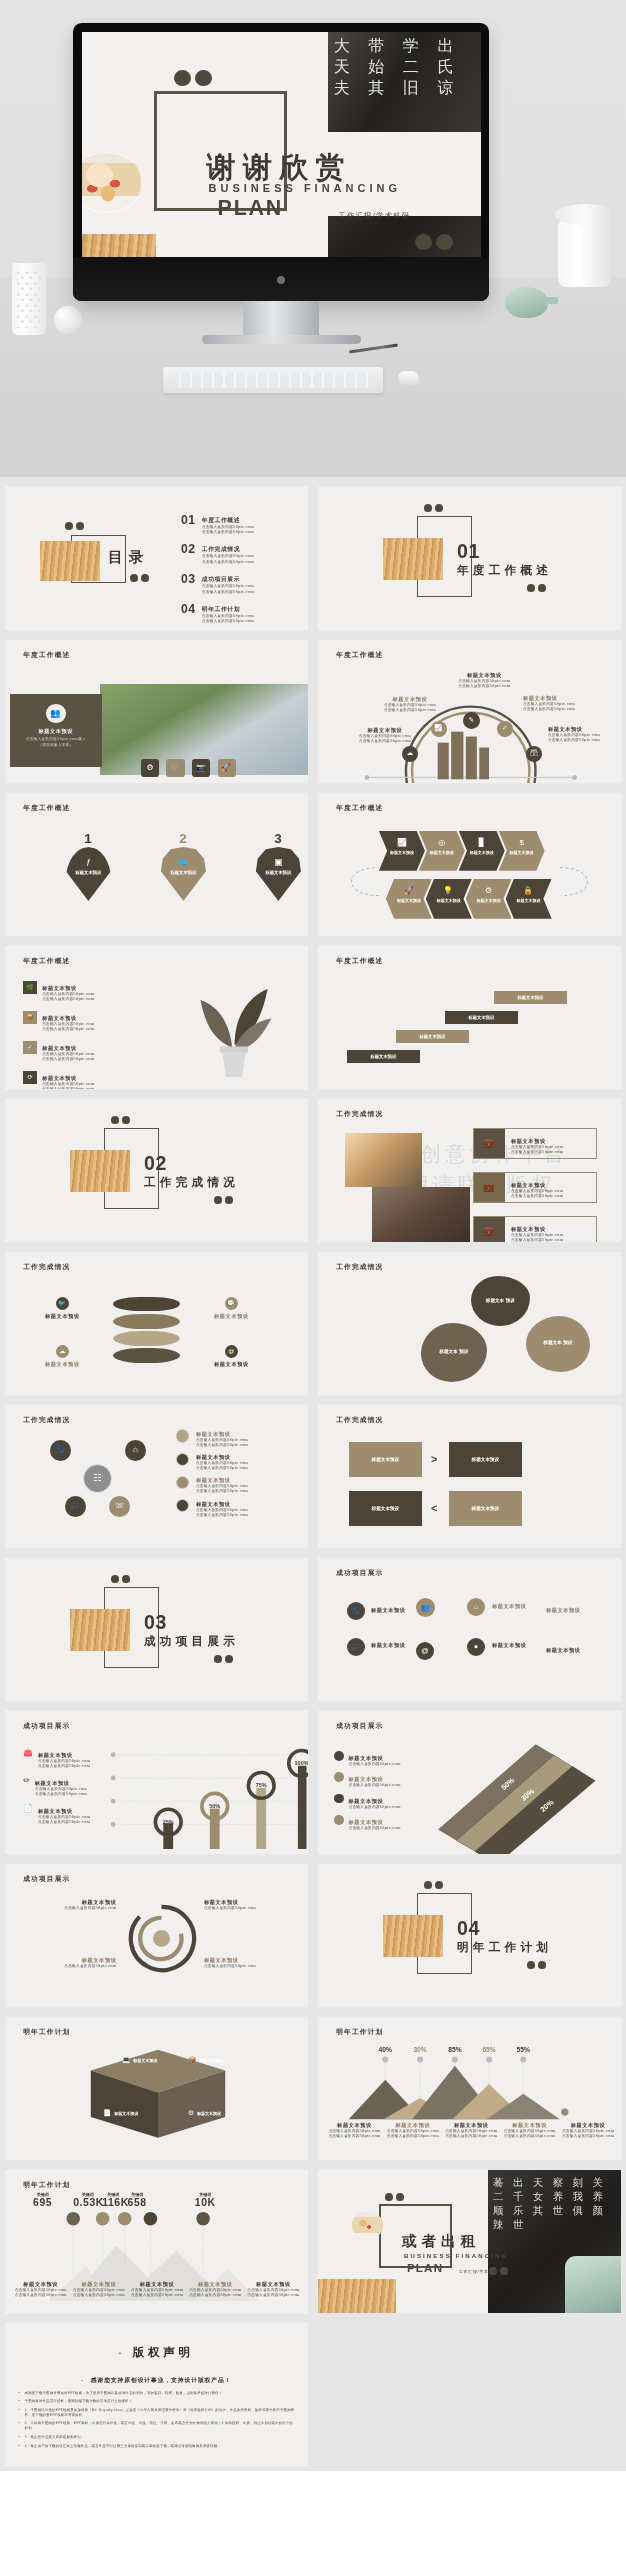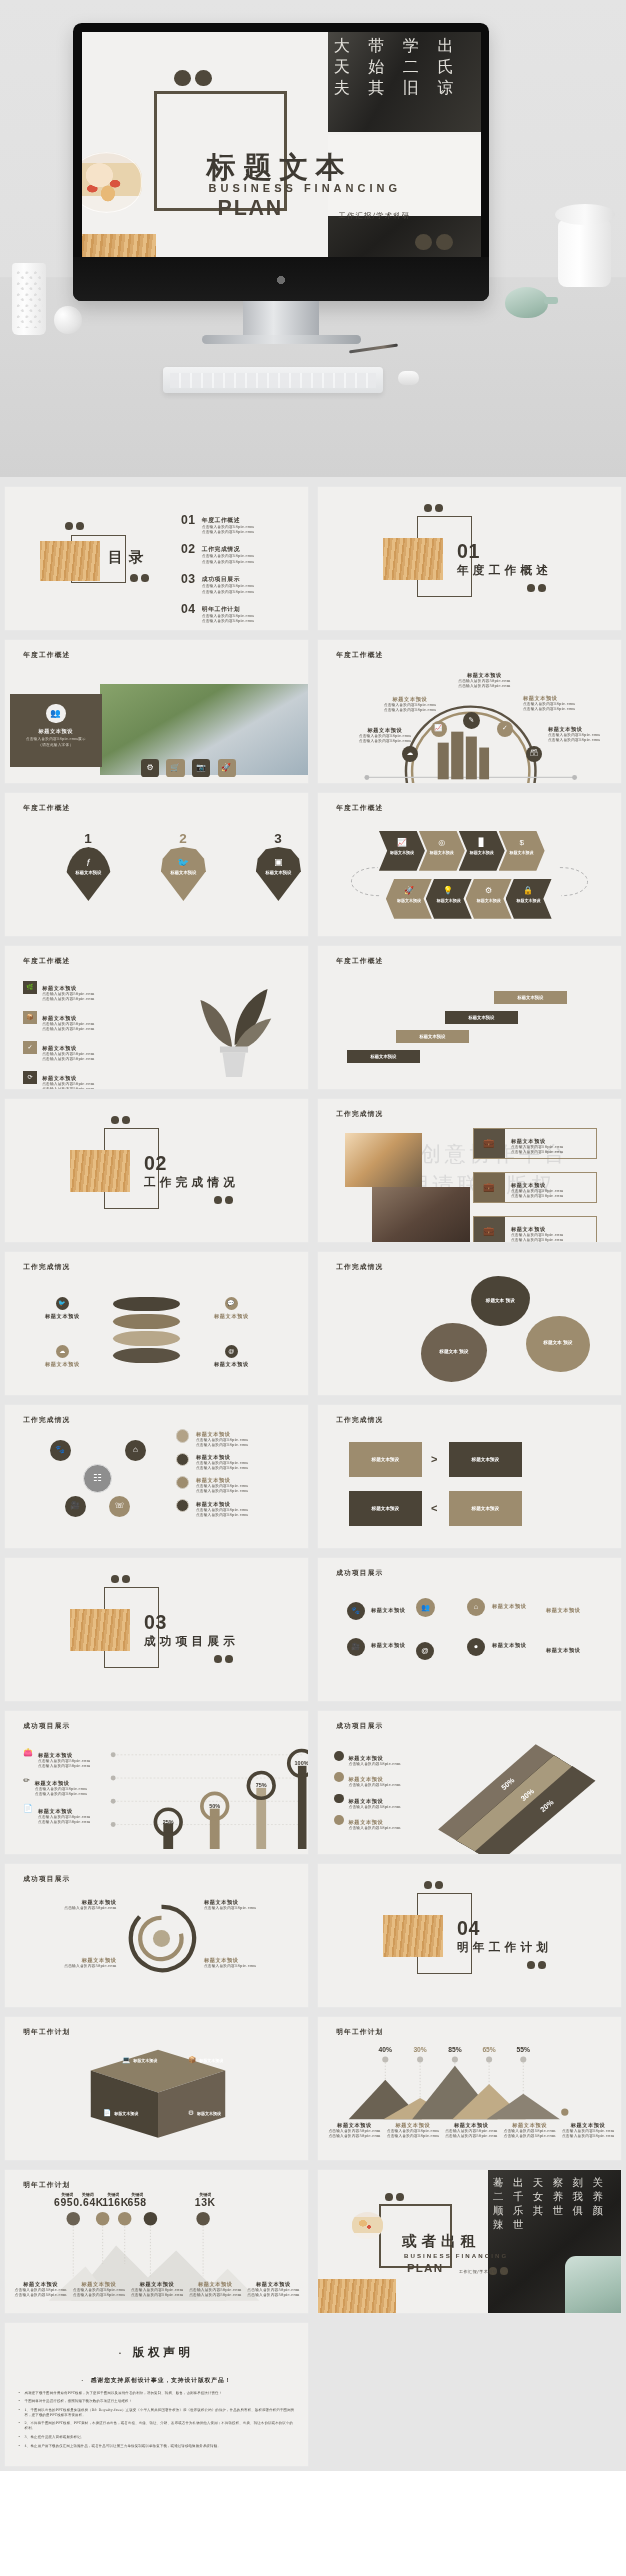--- a/index.html
+++ b/index.html
@@ -249,21 +249,21 @@
       <div class="ph-wood"></div>
       <div class="frame-box"></div>
       <div class="dots2 dots-top">
           <i></i>
           <i></i>
         </div>
       <div class="dots2 dots-bot">
           <i></i>
           <i></i>
         </div>
-      <div class="title-zh">标题文本</div>
+      <div class="title-zh">谢谢欣赏</div>
       <div class="title-en">BUSINESS FINANCING</div>
       <div class="title-plan">PLAN</div>
       <div class="title-sub">工作汇报/学术科研</div>
     </div>
     <div class="chin">
       <span class="apple"></span>
     </div>
   </div>
   <div class="stand"></div>
   <div class="stand-base"></div>
@@ -1029,39 +1029,39 @@
       <g>
             <circle cx="100" cy="14" r="11" fill="#6b6253"></circle>
             <circle cx="148" cy="14" r="11" fill="#9d8c6e"></circle>
          <circle cx="184" cy="14" r="11" fill="#9d8c6e"></circle>
             <circle cx="226" cy="14" r="11" fill="#4b4437"></circle>
          <circle cx="312" cy="14" r="11" fill="#5d5445"></circle>
           </g>
     </svg>
     <div style="position:absolute;left:7.3px;top:22px;width:294px;">
       <div style="display:flex;">
-        <div style="width:61px;text-align:right;">
+        <div style="width:61px;text-align:center;">
               <div style="font-size:4px;font-family:'DejaVu Serif',serif;font-weight:bold;color:#3f3a32;">关键词</div>
           <div class="bignum" style="font-size:10.4px;">695</div>
             </div>
         <div style="width:29px;text-align:center;">
               <div style="font-size:4px;font-family:'DejaVu Serif',serif;font-weight:bold;color:#3f3a32;">关键词</div>
-          <div class="bignum" style="font-size:10.4px;">0.64K</div>
+          <div class="bignum" style="font-size:10.4px;">0.53K</div>
             </div>
         <div style="width:22px;text-align:center;">
               <div style="font-size:4px;font-family:'DejaVu Serif',serif;font-weight:bold;color:#3f3a32;">关键词</div>
           <div class="bignum" style="font-size:10.4px;">116K</div>
             </div>
         <div style="width:26px;text-align:center;">
               <div style="font-size:4px;font-family:'DejaVu Serif',serif;font-weight:bold;color:#3f3a32;">关键词</div>
           <div class="bignum" style="font-size:10.4px;">658</div>
             </div>
         <div style="width:61px;text-align:center;margin-left:24.5px;">
               <div style="font-size:4px;font-family:'DejaVu Serif',serif;font-weight:bold;color:#3f3a32;">关键词</div>
-          <div class="bignum" style="font-size:10.4px;">13K</div>
+          <div class="bignum" style="font-size:10.4px;">10K</div>
             </div>
       </div>
     </div>
     <div style="position:absolute;left:7.3px;top:111px;display:flex;gap:1.2px;">
       <div style="width:57px;text-align:center;">
             <div class="ttl">标题文本预设</div>
         <div class="bdy">点击输入替换内容58pic.com</div>
         <div class="bdy">点击输入替换内容58pic.com</div>
           </div>
       <div style="width:57px;text-align:center;">

